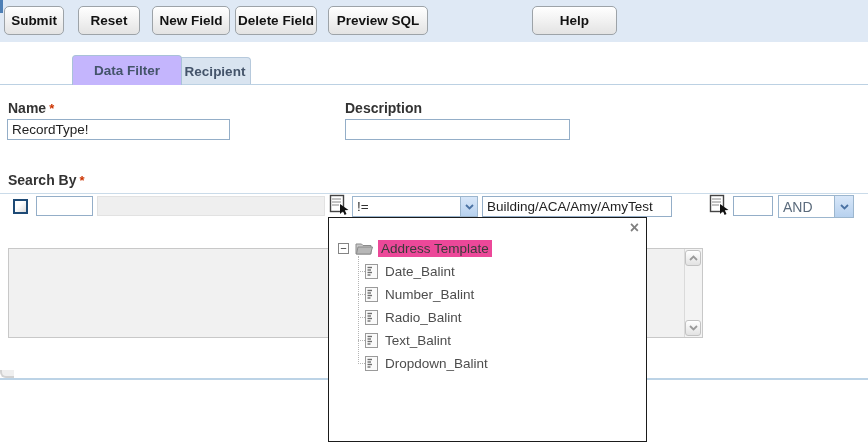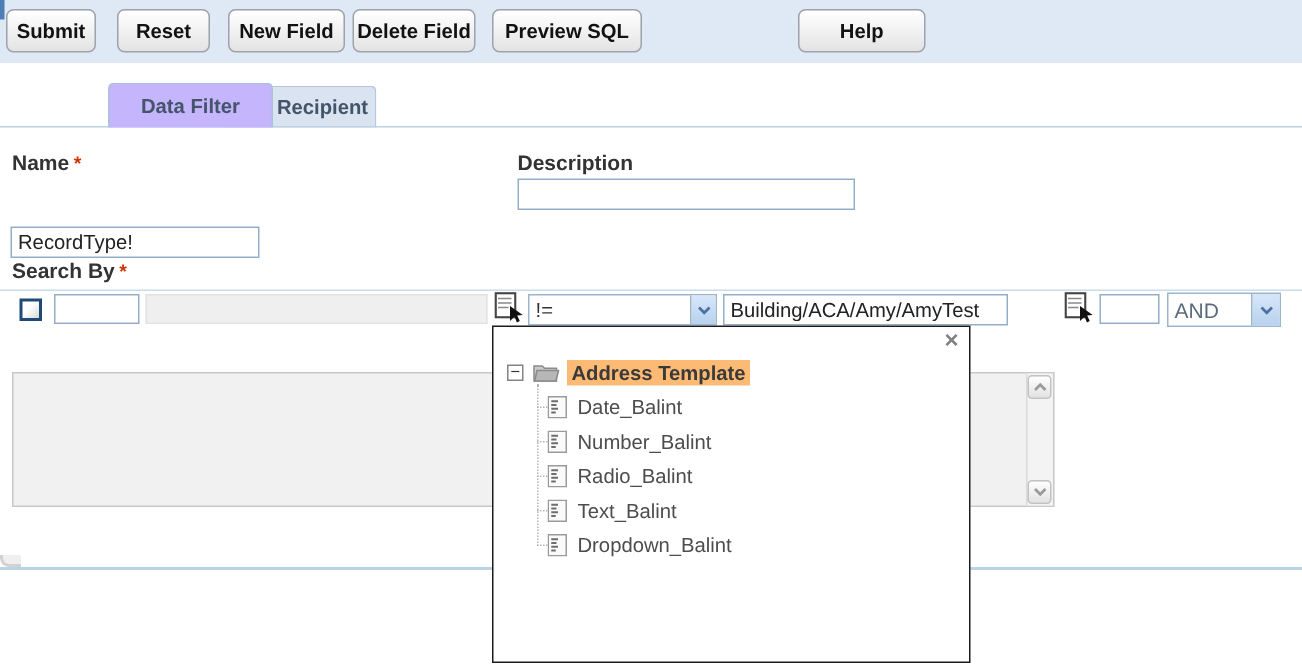--- a/index.html
+++ b/index.html
@@ -63,21 +63,21 @@
   .scroll-corner { position:absolute; left:0; top:370px; width:14px; height:8px;
                    border-left:2px solid #d2d2d2; border-bottom:2px solid #d2d2d2; border-radius:0 0 0 6px; background:#efefef; }
 
   
   .popup { position:absolute; left:328px; top:217px; width:319px; height:225px; background:#fff;
            border:1px solid #1b1b1b; z-index:10; }
   .popup-close { position:absolute; top:1px; right:7px; font-size:16px; font-weight:bold; color:#808080; cursor:pointer; line-height:18px; }
   .trow { position:absolute; height:20px; display:flex; align-items:center; }
   .minus-box { width:11px; height:11px; border:1px solid #848484; background:#fff; color:#333;
                font-size:11px; line-height:9px; text-align:center; margin-right:6px; cursor:pointer; flex:none; }
-  .root-label { font-size:13.5px; color:#3a3a3a; background:#fdba74; padding:1px 3px; cursor:pointer;font-weight:bold; }
+  .root-label { font-size:13.5px; color:#3a3a3a; background:#ec4899; padding:1px 3px; cursor:pointer; }
   .item-label { font-size:13.5px; color:#4d4d4d; margin-left:7px; cursor:pointer; white-space:nowrap; }
   .tree-vline { position:absolute; left:29px; top:38px; height:108px; border-left:1px dotted #b5b5b5; }
   .stub { width:7px; border-top:1px dotted #b5b5b5; margin-right:0; flex:none; }
   .tree-icon { flex:none; display:block; }
 </style>
 </head>
 <body>
 
 <div id="screen">
 
@@ -91,21 +91,21 @@
   </div>
   <div class="corner-tick"></div>
 
   <div class="tab tab-active">Data Filter</div>
   <div class="tab tab-inactive">Recipient</div>
   <div class="tabs-underline"></div>
 
   <div class="flabel" style="left:8px; top:100px;">
     <span>Name</span><span class="req">*</span>
   </div>
-  <input class="tinput" style="left: 7px; top: 119px; width: 166px; height: 21px; margin-top: 32px;" value="RecordType!">
+  <input class="tinput" style="left: 7px; top: 119px; width: 223px; height: 21px;" value="RecordType!">
 
   <div class="flabel" style="left:345px; top:100px;">
     <span>Description</span>
   </div>
   <input class="tinput" style="left: 345px; top: 119px; width: 225px; height: 21px;" value="">
 
   <div class="flabel" style="left:8px; top:172px;">
     <span>Search By</span><span class="req">*</span>
   </div>
   <div class="sep-line" style="top:193px;"></div>

